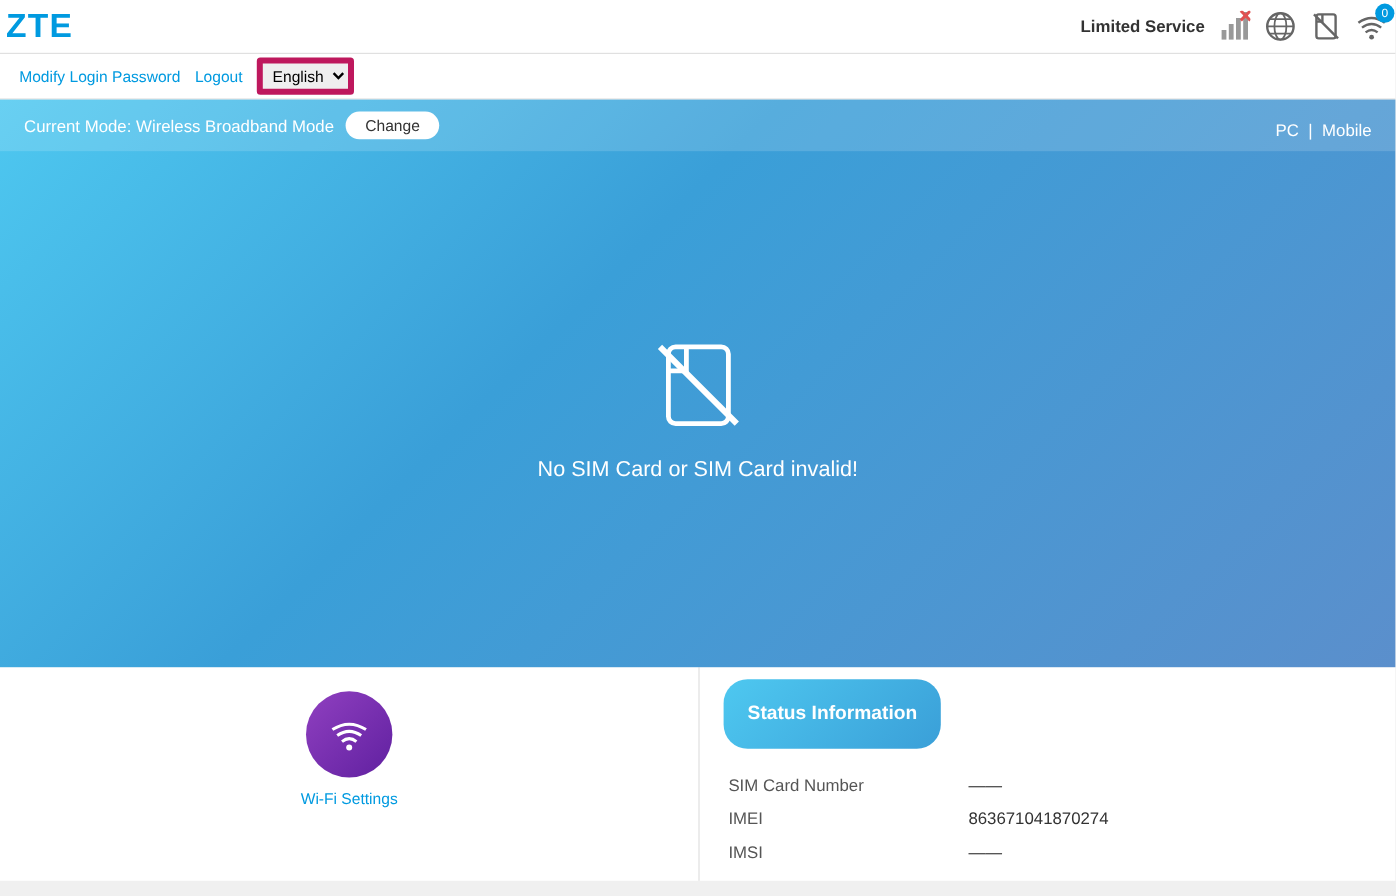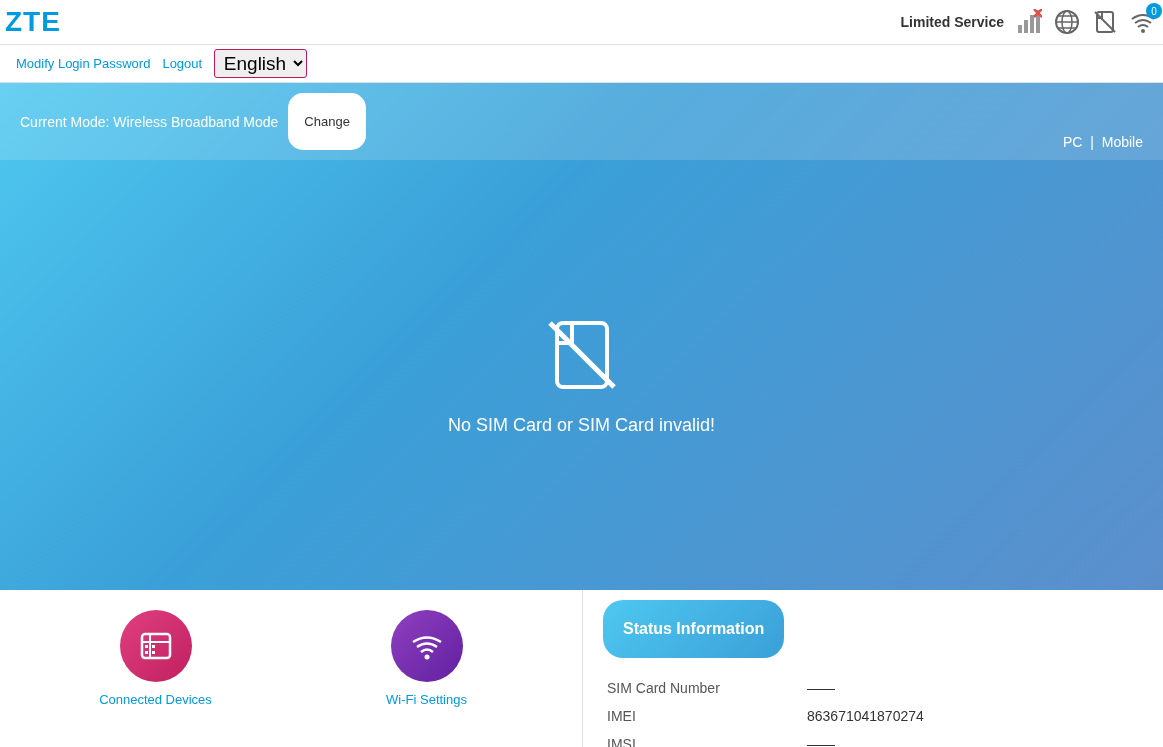--- a/index.html
+++ b/index.html
@@ -77,26 +77,25 @@
       align-items: center;
       gap: 12px;
     }
     .nav-link {
       color: #009ae0;
       font-size: 13px;
       text-decoration: none;
       cursor: pointer;
     }
     .lang-select {
-      border: 1px solid #be185d;
+      border: 5px solid #be185d;
       border-radius: 3px;
       padding: 2px 4px;
-      font-size: 19px;
-      cursor: pointer;
-      text-align: right;
+      font-size: 13px;
+      cursor: pointer;
     }
 
     
     .main-banner {
       background: linear-gradient(135deg, #4ec8f0 0%, #3a9fd8 40%, #5b8fcc 100%);
       width: 100%;
       position: relative;
     }
     .mode-bar {
       display: flex;
@@ -107,21 +106,21 @@
     }
     .mode-text {
       color: #fff;
       font-size: 14px;
     }
     .change-btn {
       background: #fff;
       color: #333;
       border: none;
       border-radius: 15px;
-      padding: 21px 16px;
+      padding: 4px 16px;
       font-size: 13px;
       cursor: pointer;
       margin-left: 10px;
     }
     .pc-mobile {
       color: #fff;
       font-size: 14px;
     }
     .pc-mobile a {
       color: #fff;
@@ -301,34 +300,20 @@
       <polyline points="15,28 30,28 30,8" stroke="white" stroke-width="4" fill="none"></polyline>
       <line x1="8" y1="8" x2="72" y2="72" stroke="white" stroke-width="5"></line>
     </svg>
     <span class="no-sim-text">No SIM Card or SIM Card invalid!</span>
   </div>
 </div>
 
 <div class="bottom-section">
 
   <div class="bottom-left">
-    <div class="device-item">
-      <div class="device-circle circle-pink">
-        <svg width="36" height="36" viewBox="0 0 36 36" fill="none">
-          <rect x="4" y="6" width="28" height="24" rx="3" stroke="white" stroke-width="2.5"></rect>
-          <line x1="4" y1="14" x2="32" y2="14" stroke="white" stroke-width="2"></line>
-          <line x1="12" y1="6" x2="12" y2="30" stroke="white" stroke-width="2"></line>
-          <rect x="7" y="17" width="3" height="3" fill="white"></rect>
-          <rect x="7" y="23" width="3" height="3" fill="white"></rect>
-          <rect x="14" y="17" width="3" height="3" fill="white"></rect>
-          <rect x="14" y="23" width="3" height="3" fill="white"></rect>
-        </svg>
-      </div>
-      <span class="device-label">Connected Devices</span>
-    </div>
     <div class="device-item">
       <div class="device-circle circle-purple">
         <svg width="36" height="36" viewBox="0 0 36 36" fill="none">
           <path d="M4 14 Q18 5 32 14" stroke="white" stroke-width="2.5" fill="none"></path>
           <path d="M8 19 Q18 12 28 19" stroke="white" stroke-width="2.5" fill="none"></path>
           <path d="M12 24 Q18 19 24 24" stroke="white" stroke-width="2.5" fill="none"></path>
           <circle cx="18" cy="29" r="2.5" fill="white"></circle>
         </svg>
       </div>
       <span class="device-label">Wi-Fi Settings</span>

